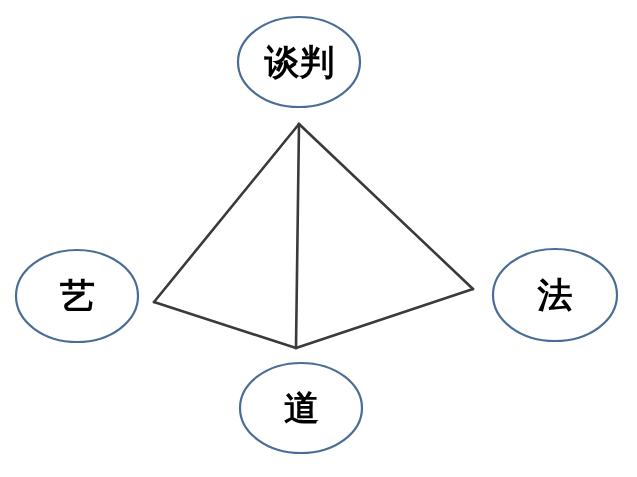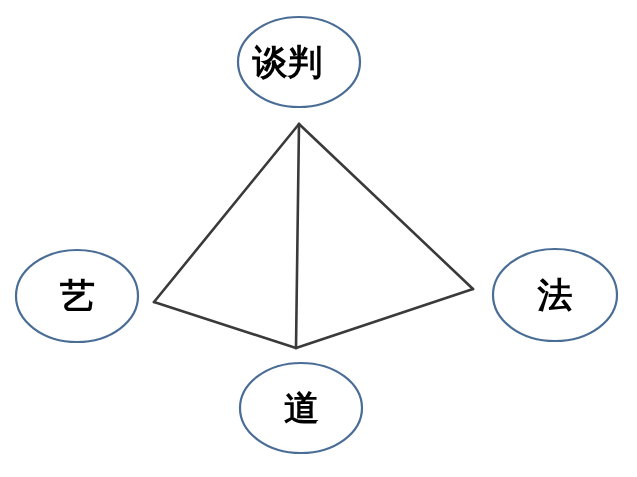--- a/index.html
+++ b/index.html
@@ -32,21 +32,21 @@
     align-items: center;
     justify-content: center;
     font-family: "DejaVu Sans", "Liberation Sans", sans-serif;
     font-weight: bold;
     color: #000000;
     line-height: 1;
     white-space: nowrap;
     pointer-events: none;
     letter-spacing: 0px;
   }
-  .node-label.apex     { left: 226px; top: 17px;  width: 123px; height: 90px; font-size: 35px; }
+  .node-label.apex     { left: 238px; top: 17px;  width: 123px; height: 90px; font-size: 35px; }
   .node-label.left     { left: 16px;  top: 250px; width: 123px; height: 93px; font-size: 35px; }
   .node-label.right    { left: 493px; top: 249px; width: 124px; height: 92px; font-size: 35px; }
   .node-label.bottom   { left: 240px; top: 363px; width: 123px; height: 90px; font-size: 35px; }
 </style>
 </head>
 <body>
 
 <div id="diagram-canvas">
 
   <svg id="diagram-svg" viewBox="0 0 637 477" xmlns="http://www.w3.org/2000/svg">

